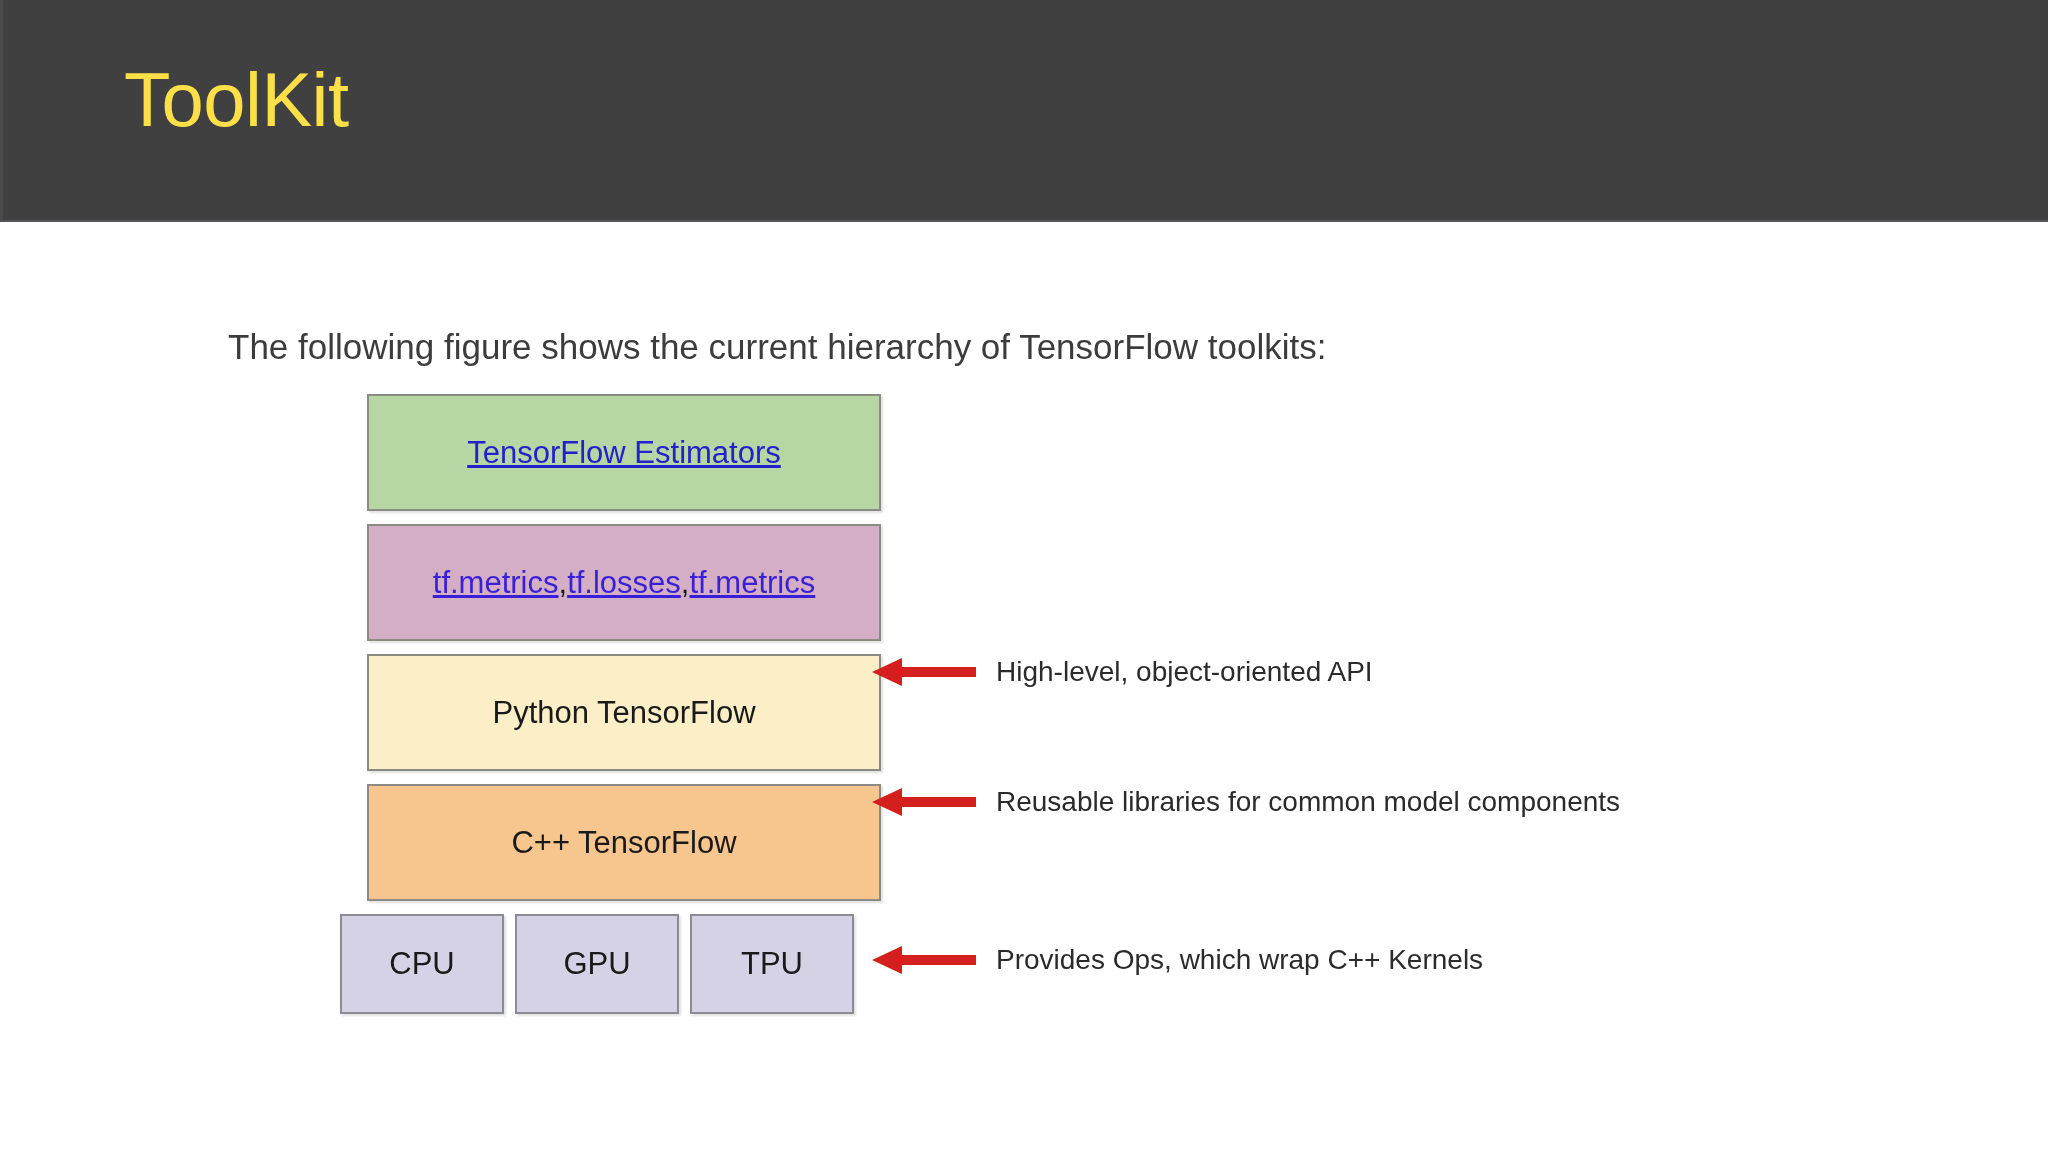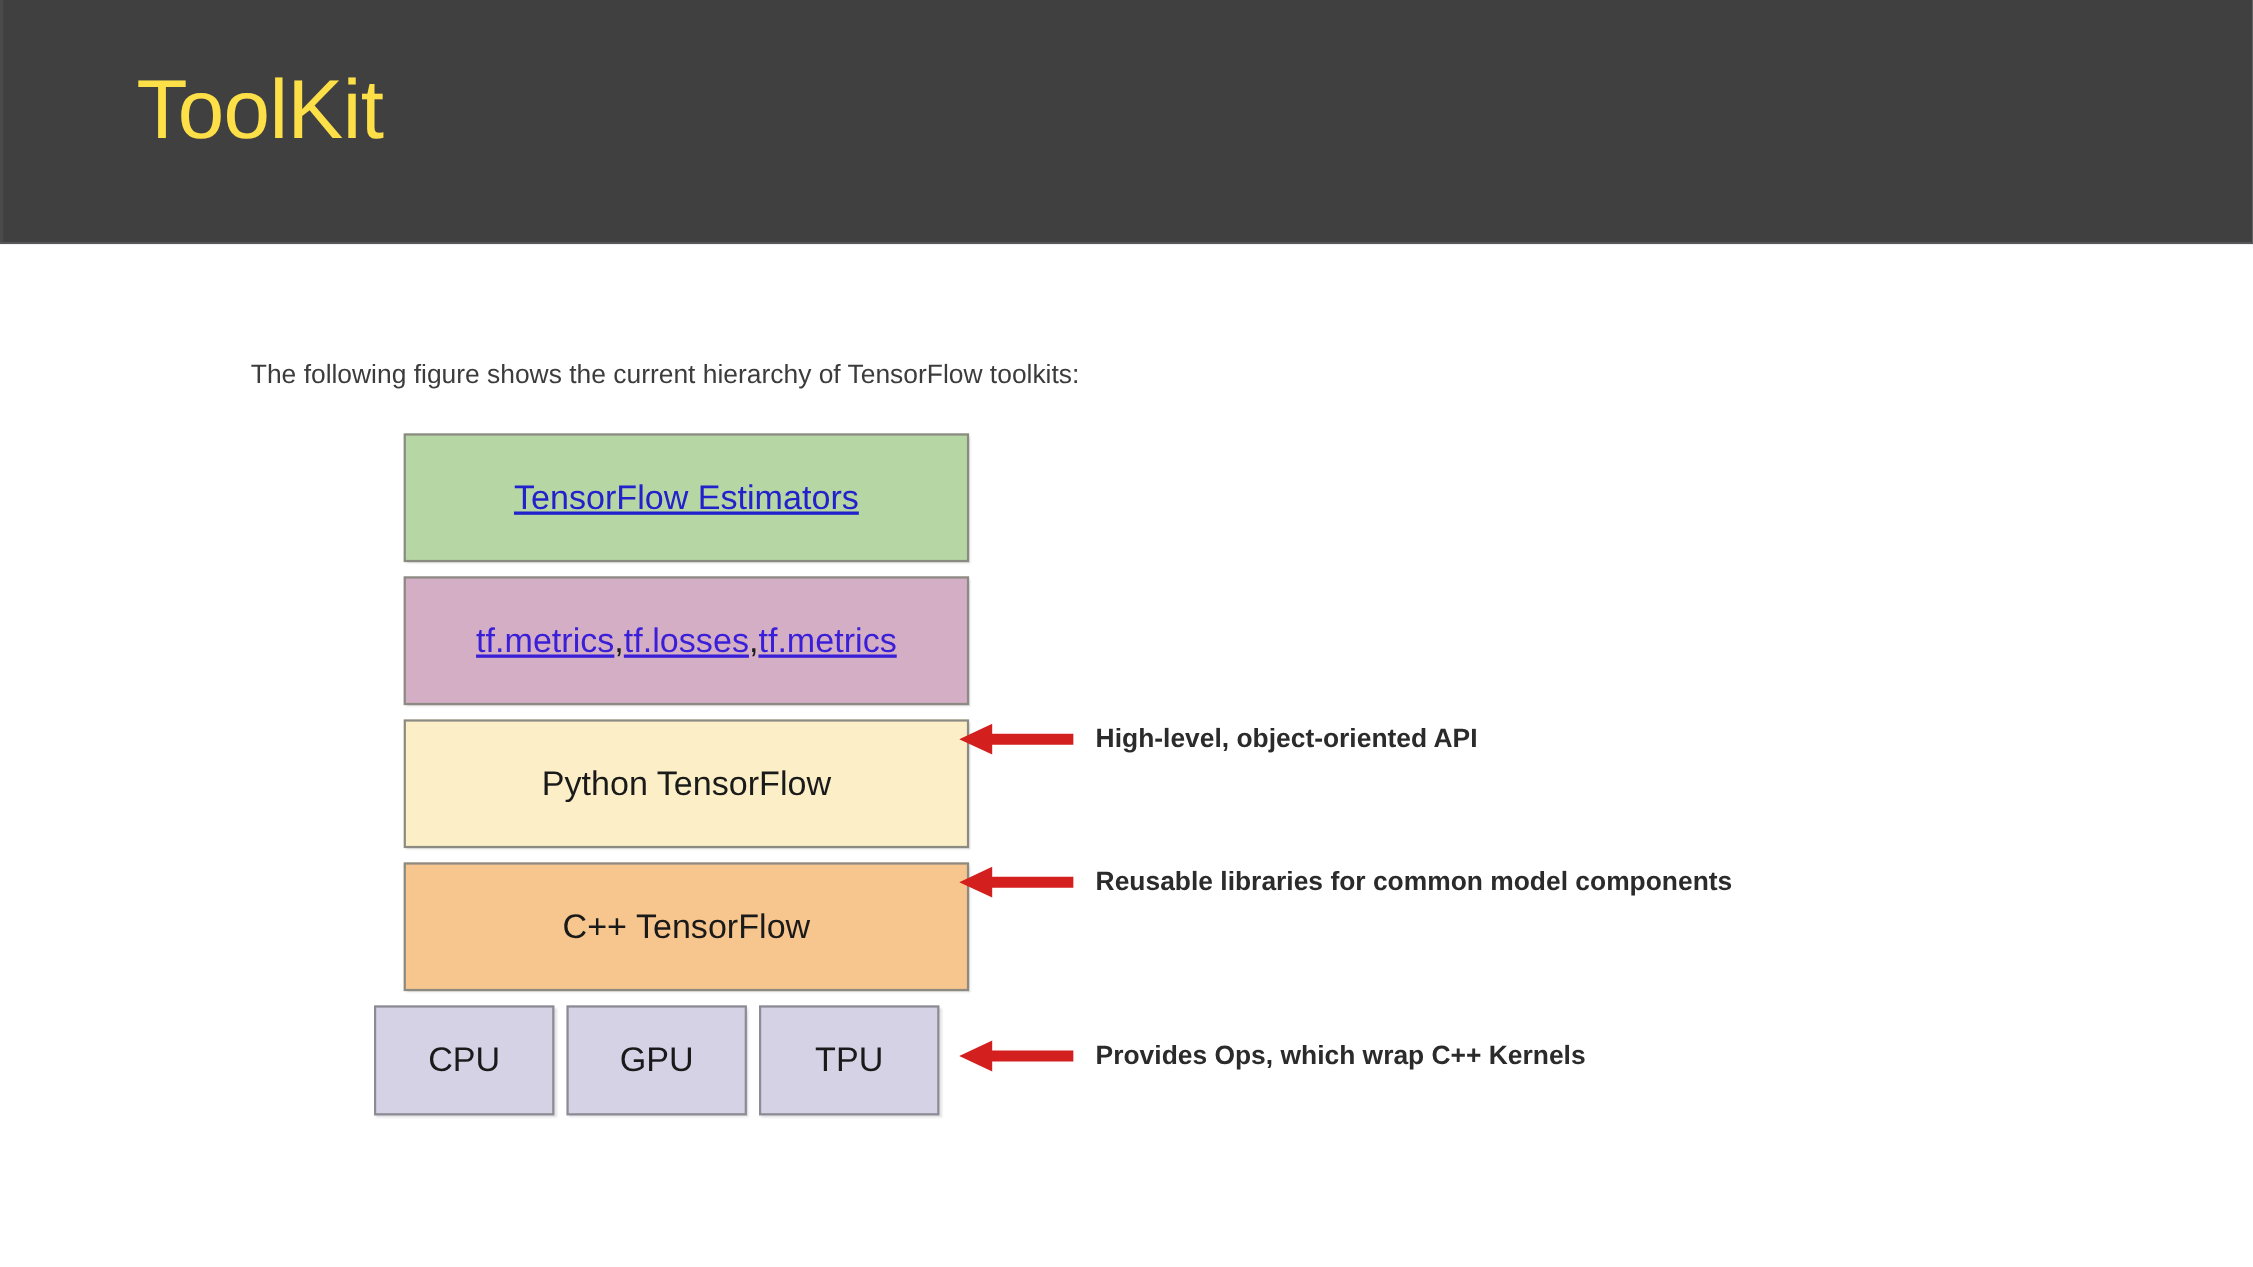--- a/index.html
+++ b/index.html
@@ -53,21 +53,21 @@
     top: 222px;
     width: 2048px;
     height: 930px;
     background: #ffffff;
   }
 
   #intro-text {
     position: absolute;
     left: 228px;
     top: 105px;
-    font-size: 24px;
+    font-size: 35px;
     color: #3c3c3c;
     white-space: nowrap;
   }
 
   
   #layer-stack {
     position: absolute;
     left: 340px;
     top: 172px;
     width: 514px;
@@ -141,23 +141,22 @@
     position: absolute;
     left: 872px;
     height: 44px;
     display: flex;
     align-items: center;
     white-space: nowrap;
   }
   .annotation .arrow-svg { display: block; }
   .annotation .caption {
     margin-left: 20px;
-    font-size: 24px;
+    font-size: 28px;
     color: #2b2b2b;
-    font-weight: bold;
   }
   #annotation-0 { top: 428px; }
   #annotation-1 { top: 558px; }
   #annotation-2 { top: 688px; margin-top: 28px; }
 </style>
 </head>
 <body>
 
 <div id="slide-header">
   <div id="slide-title">ToolKit</div>

